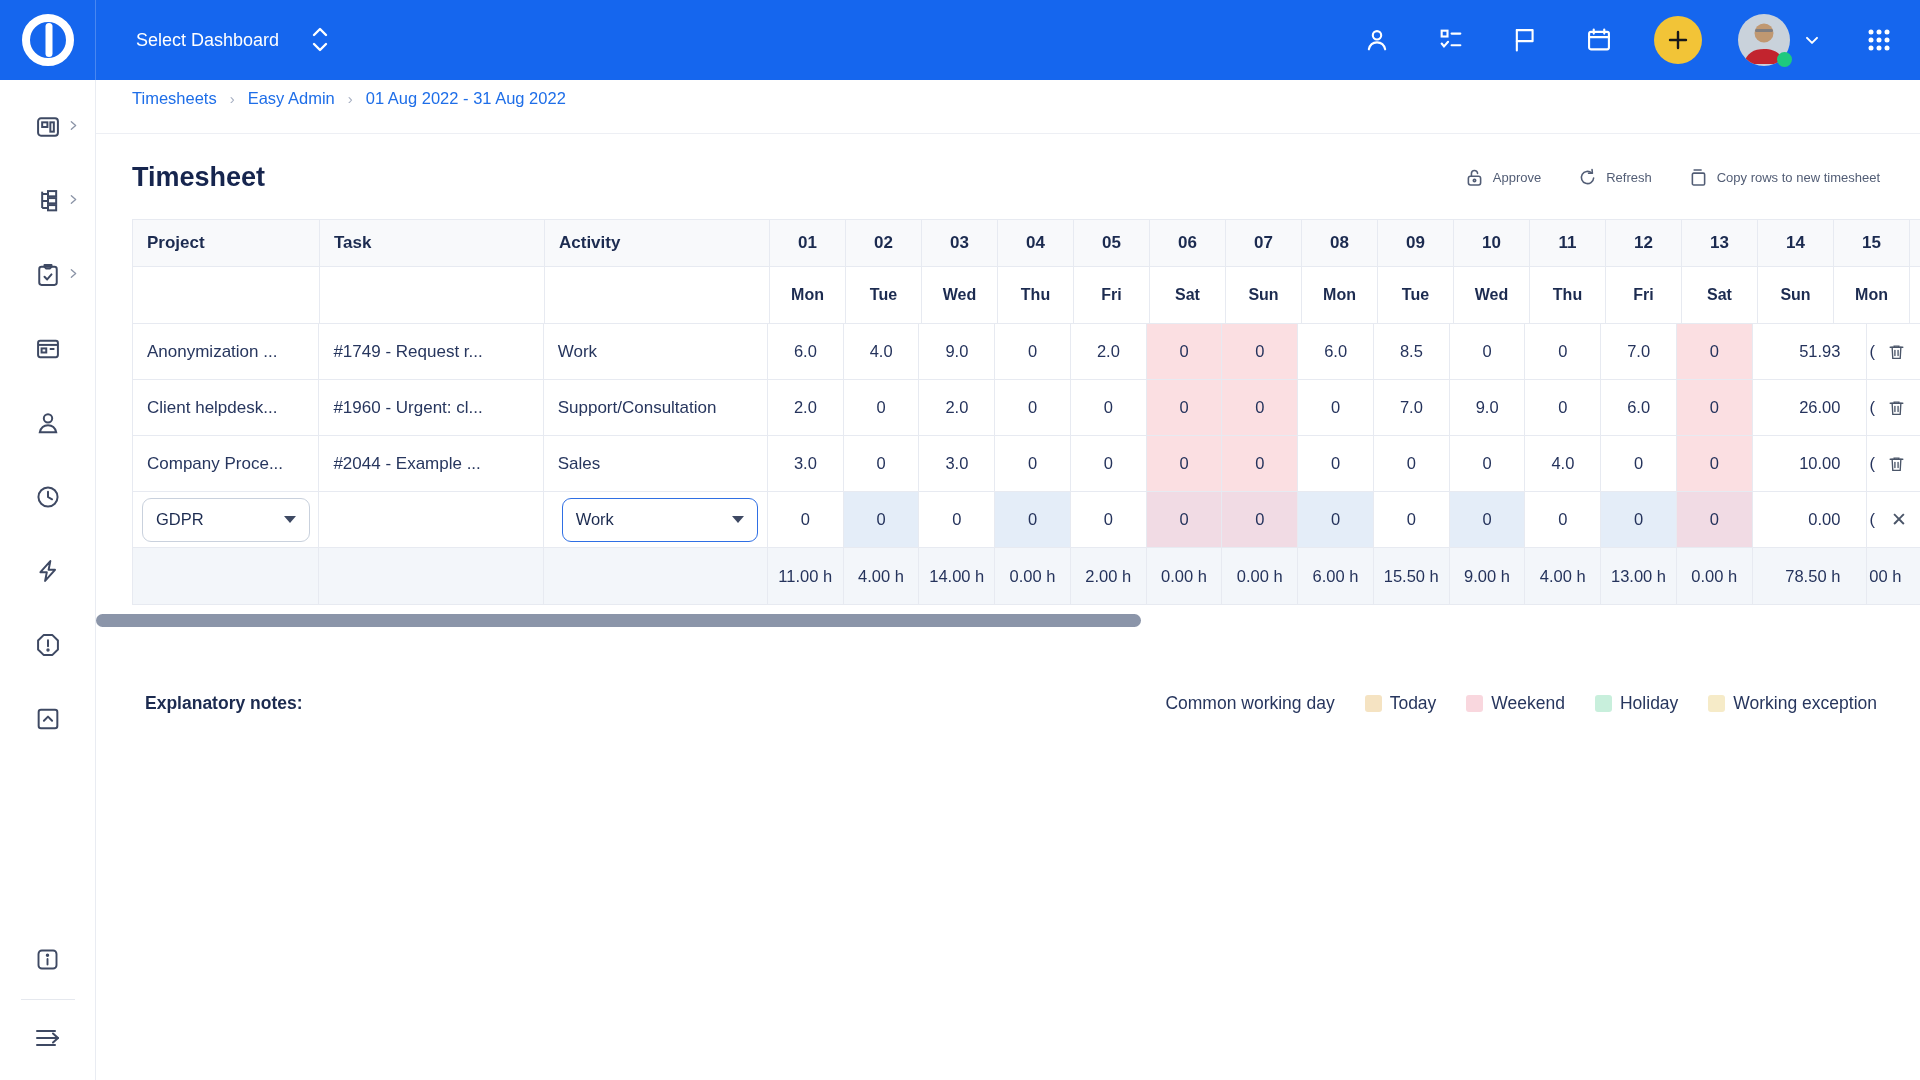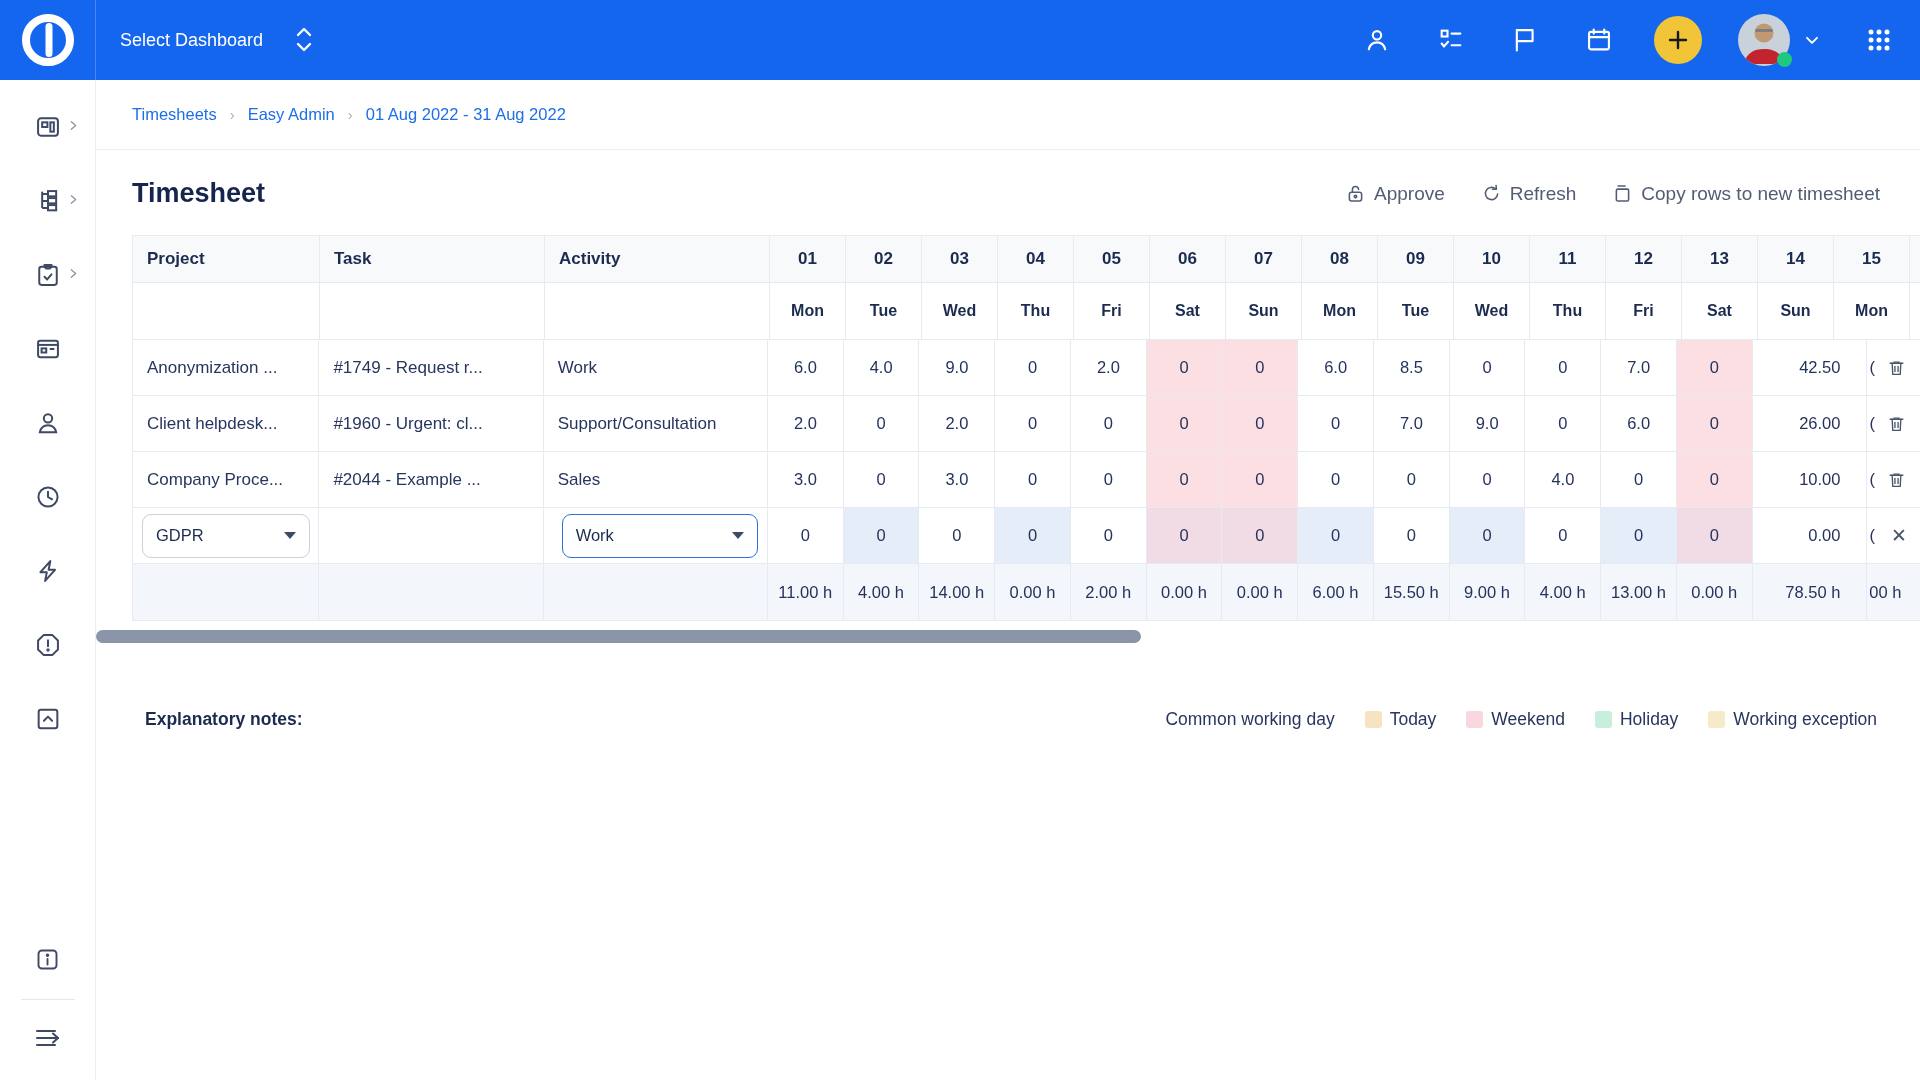--- a/index.html
+++ b/index.html
@@ -4,21 +4,21 @@
 <style>
   * { margin:0; padding:0; box-sizing:border-box; }
   html,body { width:1920px; height:1080px; overflow:hidden; background:#fff;
     font-family:"Liberation Sans","DejaVu Sans",sans-serif; }
 
   
   .topbar { position:absolute; top:0; left:0; width:1920px; height:80px;
     background:#1566EE; display:flex; align-items:center; z-index:10; }
   .logo-box { width:96px; height:80px; display:flex; align-items:center; justify-content:center;
     border-right:1px solid rgba(255,255,255,.22); flex:0 0 auto; }
-  .dash-select { display:flex; align-items:center; margin-left:24px; color:#fff;
+  .dash-select { display:flex; align-items:center; margin-left:40px; color:#fff;
     font-size:18px; font-weight:500; cursor:pointer; }
   .dash-select .updown { margin-left:30px; display:flex; }
   .searchbar { position:absolute; left:422px; top:17px; width:900px; height:46px;
     background:#0C54D8; border-radius:23px; display:flex; align-items:center; padding:0 18px; }
   .searchbar input { background:transparent; border:0; outline:none; color:#fff;
     font-size:17px; margin-left:12px; width:780px; font-family:inherit; }
   .searchbar input::placeholder { color:rgba(255,255,255,.95); }
   .tb-right { position:absolute; right:26px; top:0; height:80px; display:flex; align-items:center; }
   .tb-icon { display:flex; align-items:center; justify-content:center; width:30px; height:30px;
     margin-left:44px; cursor:pointer; }
@@ -34,29 +34,29 @@
   .sidebar { position:absolute; top:80px; left:0; width:96px; height:1000px; background:#fff;
     border-right:1px solid #E9ECF2; display:flex; flex-direction:column; align-items:center;
     padding-top:33px; z-index:5; }
   .side-item { position:relative; width:96px; height:74px; display:flex; align-items:flex-start;
     justify-content:center; cursor:pointer; }
   .side-item .chev { position:absolute; right:16px; top:6px; }
   .side-bottom { margin-top:auto; width:96px; display:flex; flex-direction:column; align-items:center; }
   .side-div { width:54px; border-top:1px solid #E5E8EE; margin:26px 0 24px; }
 
   
-  .main { position:absolute; left:96px; top:80px; width:1824px; height:1000px; background:#fff; overflow:hidden; }
+  .main { position:absolute; left:96px; top:64px; width:1824px; height:1000px; background:#fff; overflow:hidden; }
   .breadcrumb { height:70px; display:flex; align-items:center; padding-left:36px;
     border-bottom:1px solid #EDEFF4; font-size:16.5px; }
   .breadcrumb a { color:#1E6EE8; text-decoration:none; cursor:pointer; }
   .breadcrumb .sep { color:#A6AFC2; margin:0 13px; font-size:15px; }
   .title-row { display:flex; align-items:center; justify-content:space-between; padding:0 40px 0 36px; margin-top:28px; }
   .page-title { font-size:27px; font-weight:bold; color:#16254E; }
   .actions { display:flex; align-items:center; gap:36px; }
-  .action-btn { display:flex; align-items:center; gap:8px; color:#525D75; font-size:19px; cursor:pointer; }
+  .action-btn { display:flex; align-items:center; gap:8px; color:#525D75; font-size:13px; cursor:pointer; }
 
   
   .grid-wrap { margin:26px 0 0 36px; width:1788px; overflow:hidden; }
   .grid { width:1831px; }
   .trow { display:flex; }
   .cell { border-right:1px solid #E7EAF1; border-bottom:1px solid #E7EAF1;
     display:flex; align-items:center; justify-content:center;
     font-size:16.5px; color:#25335C; background:#fff; }
   .trow .cell:first-child { border-left:1px solid #E7EAF1; }
   .h1 .cell { border-top:1px solid #E7EAF1; background:#F8F9FB; height:48px;
@@ -376,21 +376,21 @@
           <div class="cell c-day">0</div>
           <div class="cell c-day">2.0</div>
           <div class="cell c-day wkend">0</div>
           <div class="cell c-day wkend">0</div>
           <div class="cell c-day">6.0</div>
           <div class="cell c-day">8.5</div>
           <div class="cell c-day">0</div>
           <div class="cell c-day">0</div>
           <div class="cell c-day">7.0</div>
           <div class="cell c-day wkend">0</div>
-          <div class="cell c-tot">42.50</div>
+          <div class="cell c-tot">51.93</div>
           <div class="cell c-actn">
             <span>(</span>
             <span class="row-del">
               <svg width="19" height="20" viewBox="0 0 24 24" fill="none" stroke="#4A5568" stroke-width="1.7" stroke-linecap="round">
                 <line x1="4" y1="6" x2="20" y2="6"></line>
                 <path d="M9 6V4.5h6V6"></path>
                 <path d="M6.5 6l.8 14h9.4l.8-14"></path>
                 <line x1="10" y1="10" x2="10" y2="16.5"></line>
                 <line x1="14" y1="10" x2="14" y2="16.5"></line>
               </svg>

